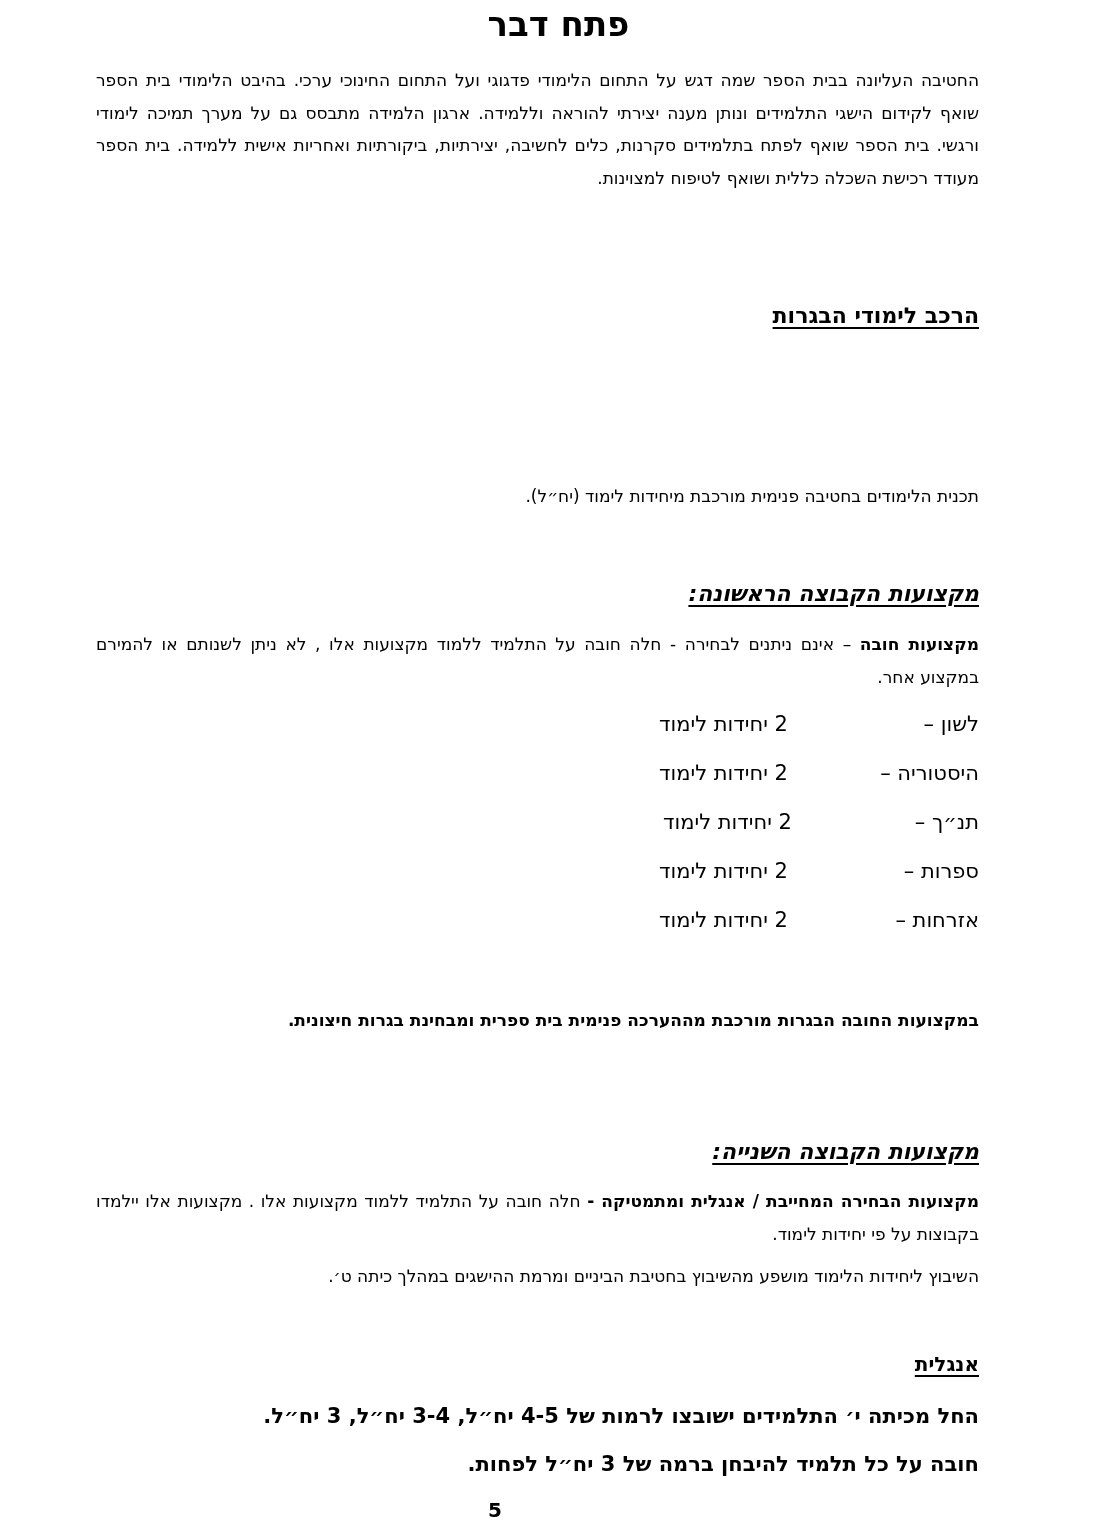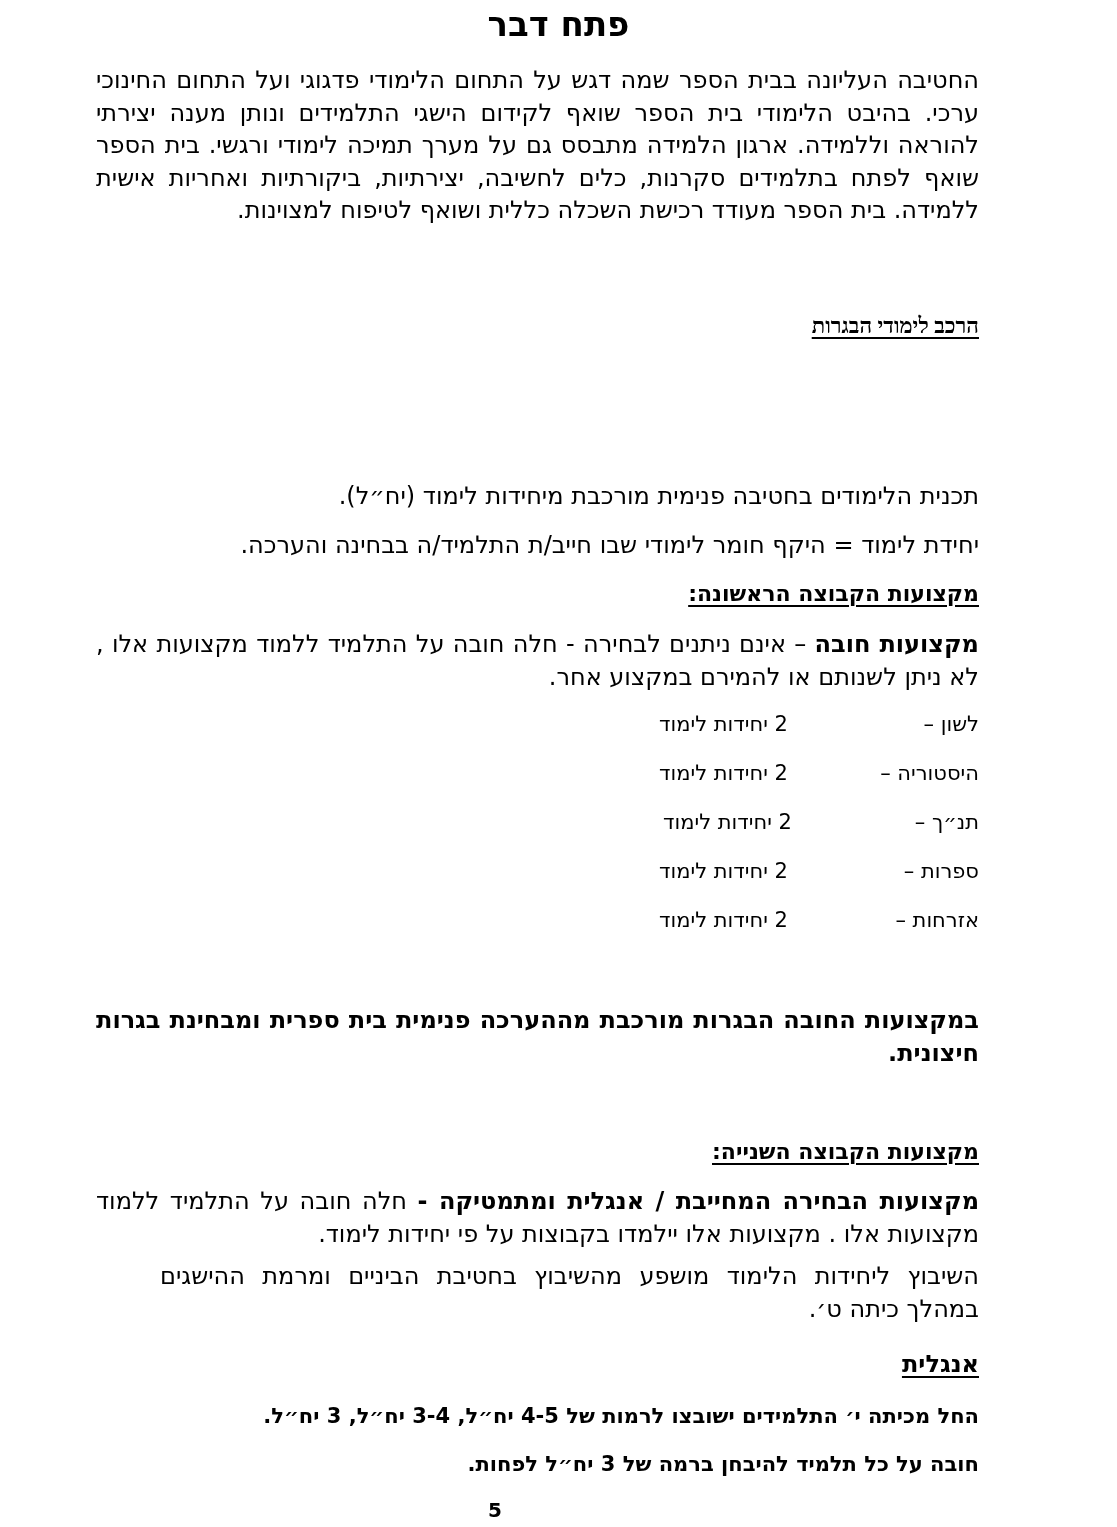--- a/index.html
+++ b/index.html
@@ -6,53 +6,52 @@
   body {
     width: 1117px; height: 1527px; position: relative; overflow: hidden;
     font-family: "DejaVu Sans", "Liberation Sans", sans-serif;
     color: #000;
   }
   .page { position: absolute; left: 0; top: 0; width: 1117px; height: 1527px; direction: rtl; }
   .title {
     position: absolute; top: 2px; left: 0; width: 1117px; text-align: center;
     font-family: "DejaVu Sans", sans-serif; font-weight: bold; font-size: 34px; line-height: 44px;
   }
-  .block { position: absolute; right: 138px; left: 96px; font-size: 24px; line-height: 32.5px; }
+  .block { position: absolute; right: 138px; left: 96px; font-size: 17px; line-height: 32.5px; }
   .just { text-align: justify; text-align-last: right; }
   .plain { text-align: right; }
   .heading {
     position: absolute; right: 138px; font-size: 22px; font-weight: bold; line-height: 32px;
     text-decoration: underline; text-underline-offset: 4px; text-decoration-thickness: 2px;
   }
-  .heading.italic { }
+  .heading.italic { font-style: italic; }
   .b { font-weight: bold; }
   .subj-row { position: absolute; right: 138px; width: 320px; height: 32px; font-size: 21px; line-height: 32px; }
   .subj-name { position: absolute; right: 0; }
   .subj-units { position: absolute; left: 0; }
   .bold-line { position: absolute; right: 138px; left: 96px; font-size: 21px; font-weight: bold; line-height: 32px; text-align: right; }
   .page-num {
     position: absolute; top: 1498px; left: 0; width: 990px; text-align: center;
     font-weight: bold; font-size: 20px; direction: ltr;
   }
 </style>
 </head>
 <body>
 
 <div class="page">
 
   <div class="title">פתח דבר</div>
 
   <div class="block just" style="top:64px;">החטיבה העליונה בבית הספר שמה דגש על התחום הלימודי פדגוגי ועל התחום החינוכי  ערכי. בהיבט הלימודי בית הספר שואף לקידום הישגי התלמידים ונותן מענה יצירתי להוראה וללמידה. ארגון הלמידה מתבסס גם על מערך תמיכה לימודי ורגשי. בית הספר שואף לפתח בתלמידים סקרנות, כלים לחשיבה, יצירתיות, ביקורתיות ואחריות אישית ללמידה. בית הספר מעודד רכישת השכלה כללית ושואף לטיפוח למצוינות.</div>
 
-  <div class="heading" style="top:310px;font-family:Liberation Serif, serif;">הרכב  לימודי הבגרות</div>
+  <div class="heading" style="top:300px;">הרכב  לימודי הבגרות</div>
 
 
   <div class="block plain" style="top:480px;">תכנית הלימודים בחטיבה פנימית מורכבת מיחידות לימוד (יח״ל).</div>
 
-  <div class="block plain" style="top:529px;">יחידת לימוד = היקף חומר לימודי שבו חייב/ת התלמיד/ה בבחינה והערכה.</div>
 
   <div class="heading italic" style="top:578px;">מקצועות הקבוצה הראשונה:</div>
 
   <div class="block just" style="top:628px;"><span class="b">מקצועות חובה</span><span> – אינם ניתנים לבחירה - חלה חובה על התלמיד ללמוד מקצועות אלו , לא ניתן לשנותם או להמירם במקצוע אחר.</span></div>
 
   <div class="subj-row" style="top:708px;">
     <span class="subj-name">לשון –</span>
     <span class="subj-units">2 יחידות לימוד</span>
   </div>
   <div class="subj-row" style="top:757px;">
@@ -73,20 +72,20 @@
   </div>
 
   <div class="block just b" style="top:1004px;">במקצועות החובה  הבגרות מורכבת מההערכה פנימית בית ספרית ומבחינת בגרות חיצונית.</div>
 
   <div class="heading italic" style="top:1136px;">מקצועות הקבוצה השנייה:</div>
 
   <div class="block just" style="top:1185px;"><span class="b">מקצועות הבחירה המחייבת / אנגלית ומתמטיקה  -</span><span>  חלה חובה על התלמיד ללמוד מקצועות אלו . מקצועות אלו יילמדו בקבוצות  על פי יחידות לימוד.</span></div>
 
   <div class="block just" style="top:1260px; left:160px;">השיבוץ ליחידות הלימוד מושפע מהשיבוץ בחטיבת הביניים ומרמת ההישגים במהלך כיתה ט׳.</div>
 
-  <div class="heading" style="top:1348px; font-size:24px;">אנגלית</div>
+  <div class="heading" style="top:1348px; font-size:20px;">אנגלית</div>
 
   <div class="bold-line" style="top:1400px;">החל מכיתה י׳ התלמידים ישובצו לרמות של 4-5 יח״ל, 3-4 יח״ל, 3 יח״ל.</div>
 
   <div class="bold-line" style="top:1448px;">חובה על כל תלמיד להיבחן ברמה של 3 יח״ל לפחות.</div>
 
   <div class="page-num">5</div>
 </div>
 
 </body></html>

